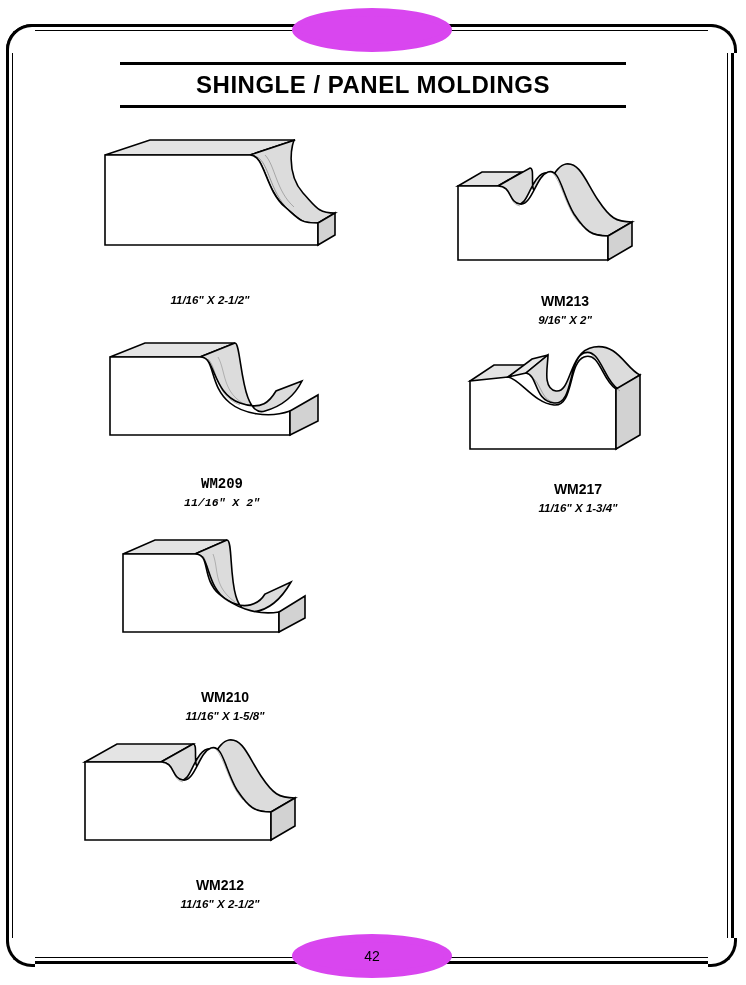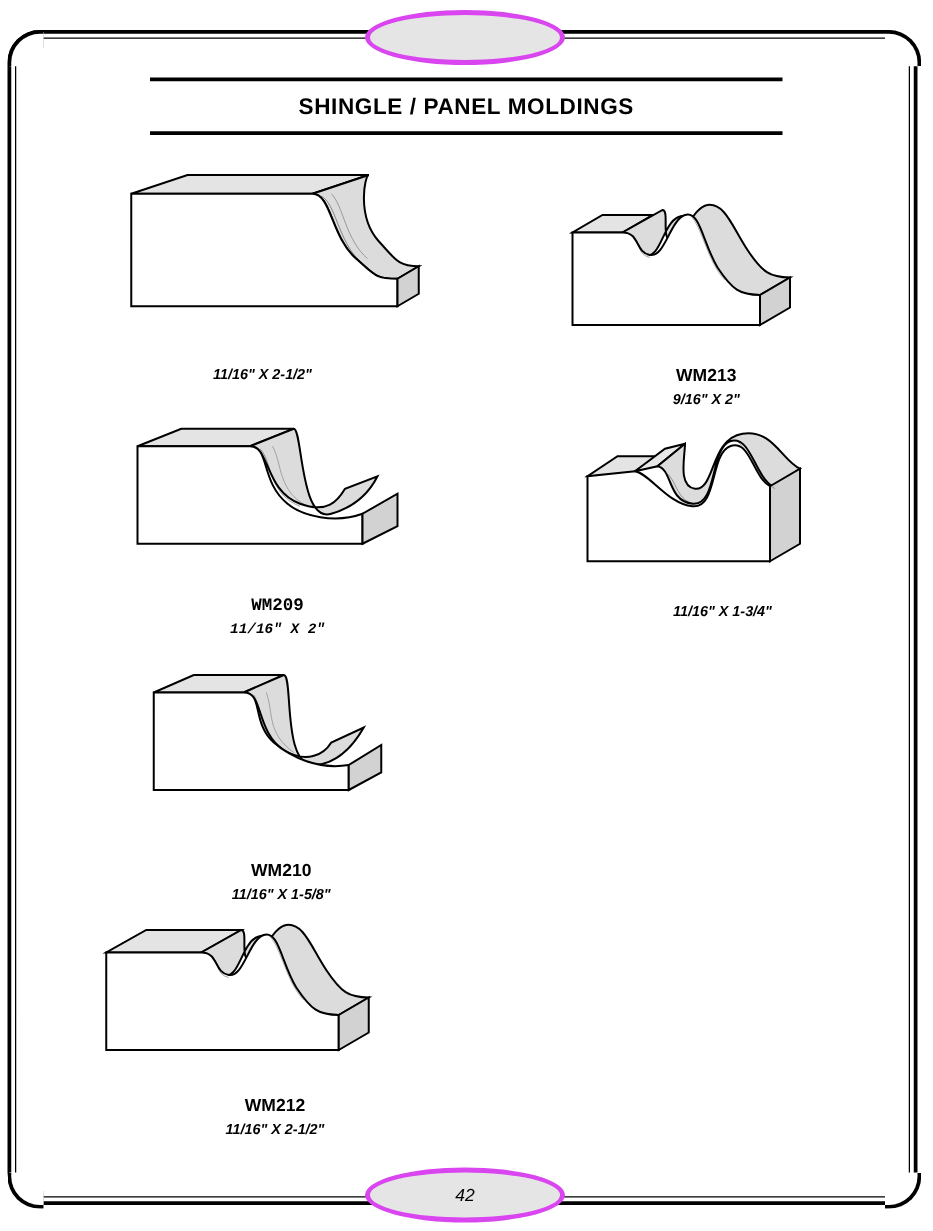--- a/index.html
+++ b/index.html
@@ -77,35 +77,34 @@
     width: 506px; height: 46px;
     background: #ffffff;
     border-top: 3px solid #000;
     border-bottom: 3px solid #000;
     box-sizing: border-box;
     display: flex;
     align-items: center;
     justify-content: center;
   }
   .title-plate .t {
-    font-size: 18px;
+    font-size: 24px;
     font-weight: bold;
     letter-spacing: 0.5px;
     color: #000;
     white-space: nowrap;
   }
 
   
   .tab-ellipse {
     position: absolute;
-    background: #e5e5e5;
-    border: 4px solid #d946ef;
+    background: #d946ef;
+    border: 8px solid #d946ef;
     border-radius: 50%;
     box-sizing: border-box;
-    font-style: italic;
   }
   .tab-top { left: 292px; top: 8px; width: 160px; height: 44px; }
   .tab-bottom {
     left: 292px; top: 934px; width: 160px; height: 44px;
     display: flex; align-items: center; justify-content: center;
   }
   .page-number {
     font-size: 14px;
     color: #000;
     font-family: "Liberation Sans", sans-serif;
@@ -352,20 +351,21 @@
         <polygon points="58,32 82,14 98,10 76,28" fill="#e8e8e8" stroke="#000" stroke-width="1.6"></polygon>
 
         <path d="M76,28 C88,30 84,56 104,58 C124,60 118,14 134,8 C150,2 154,36 168,44 L190,30 C176,24 168,-2 144,2 C118,6 122,48 106,46 C92,44 98,20 98,10 Z" fill="#dcdcdc" stroke="#000" stroke-width="1.6"></path>
         <path d="M20,36 L20,104 L166,104 L166,44 C152,36 150,6 134,12 C118,18 124,62 104,60 C84,58 70,34 58,32 Z" fill="#ffffff" stroke="#000" stroke-width="1.6"></path>
         <polygon points="166,104 190,90 190,30 166,44" fill="#d2d2d2" stroke="#000" stroke-width="1.6"></polygon>
         <path d="M84,34 C92,42 92,56 106,58" fill="none" stroke="#000" stroke-width="0.7" opacity="0.4"></path>
         <path d="M140,8 C152,18 156,38 170,46" fill="none" stroke="#000" stroke-width="0.7" opacity="0.35"></path>
       </svg>
     </div>
     <div class="caption" style="top:135px; left:128px;">
+      <div><span class="code">WM217</span></div>
       <div><span class="dim">11/16" X 1-3/4"</span></div>
     </div>
   </div>
 
 
   <div class="tab-ellipse tab-bottom">
     <span class="page-number">42</span>
   </div>
 
 </div>

